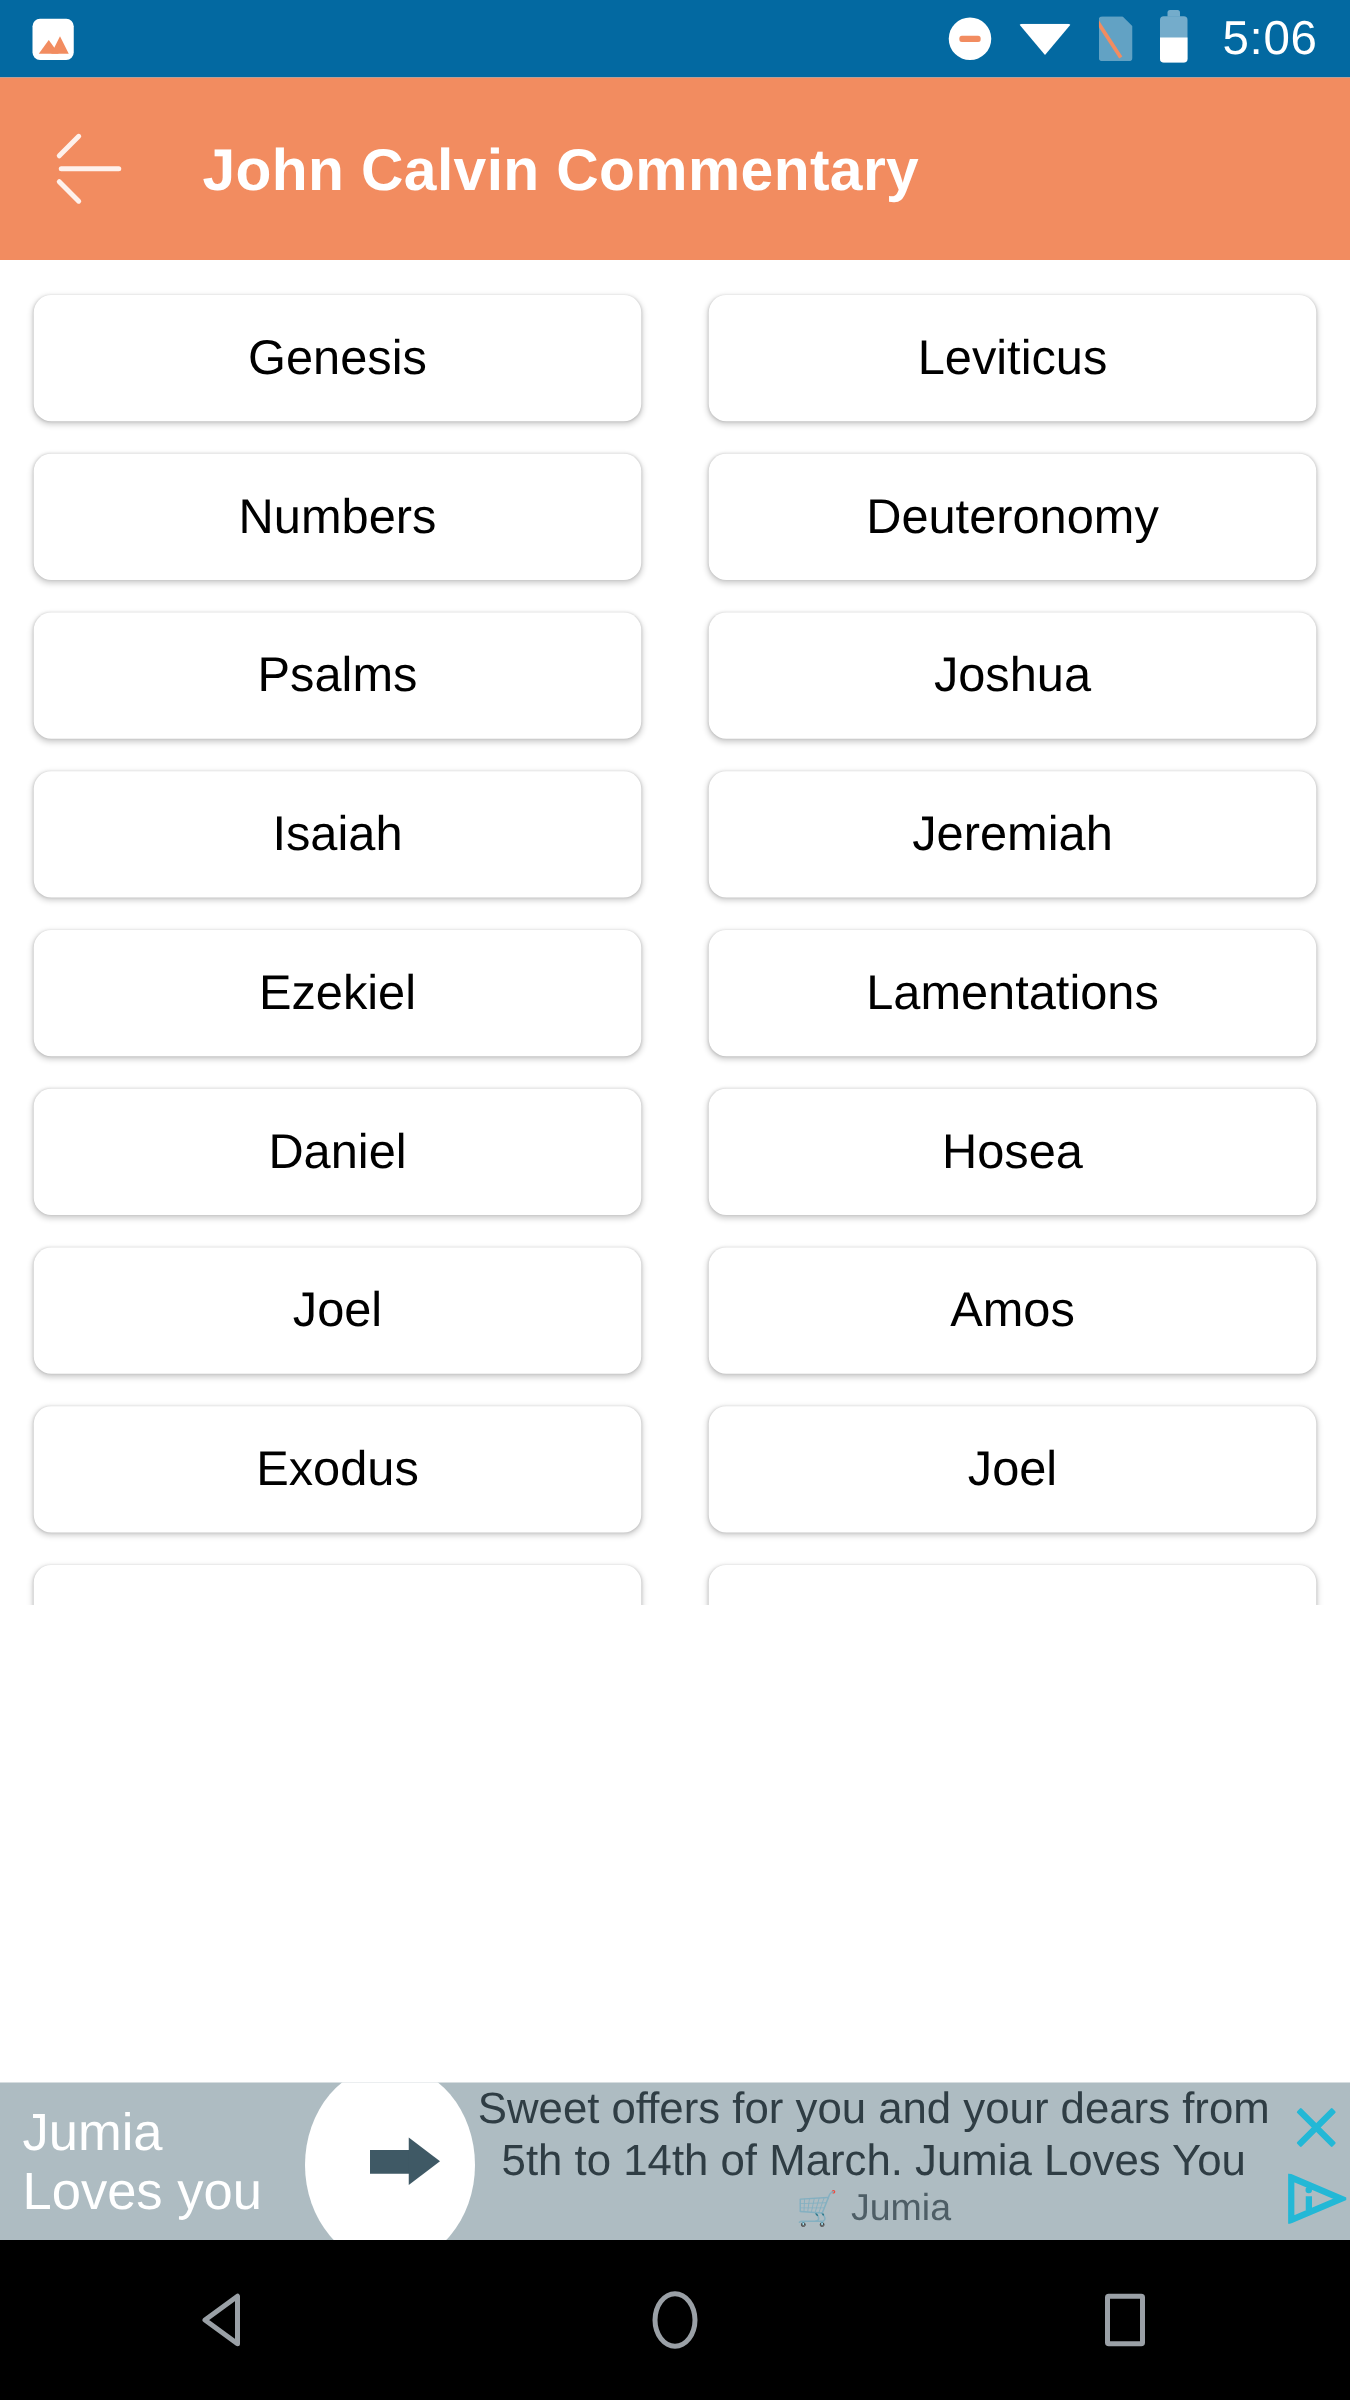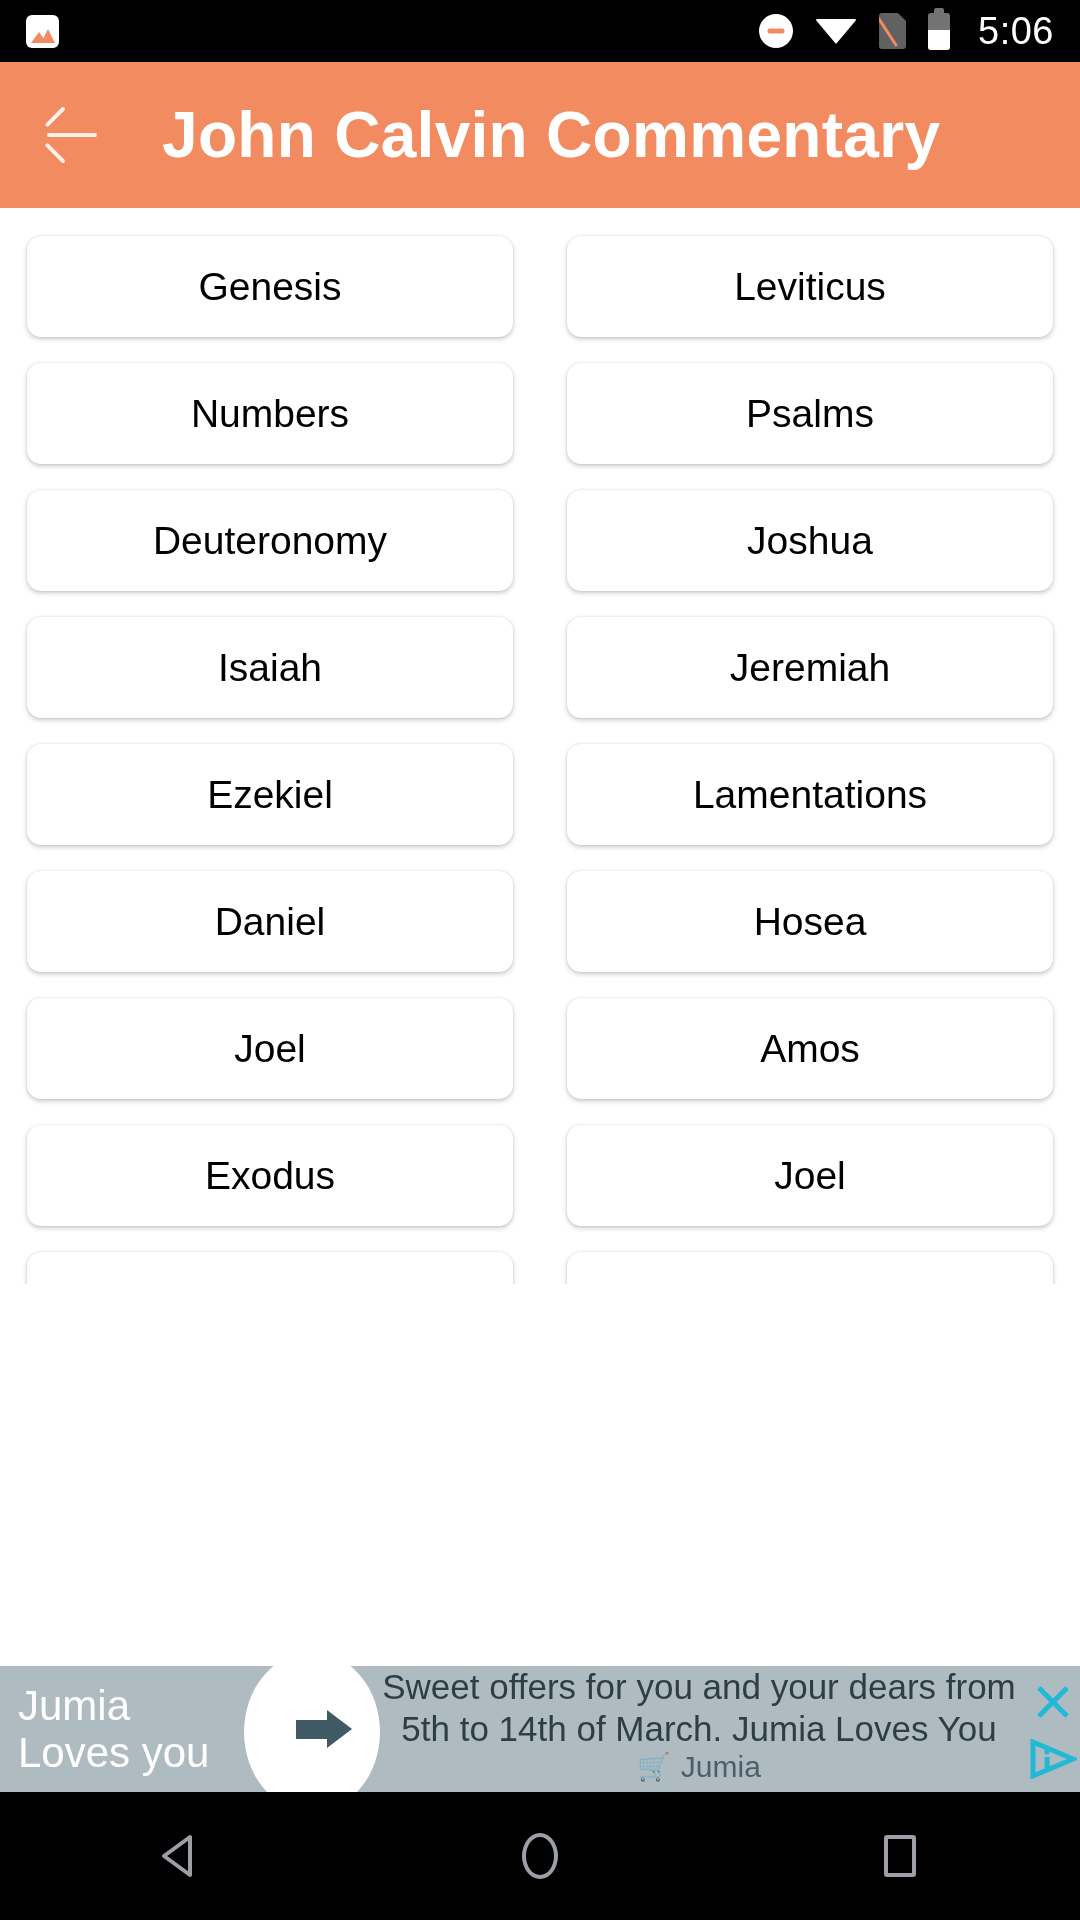--- a/index.html
+++ b/index.html
@@ -13,21 +13,21 @@
     position:relative;
     width:1080px; height:1920px;
     background:#ffffff;
     overflow:hidden;
   }
 
   
   .statusbar {
     position:absolute; top:0; left:0;
     width:1080px; height:62px;
-    background:#000000;
+    background:#0369a1;
     display:flex; align-items:center;
     padding:2px 26px;
   }
   .sb-left { display:flex; align-items:center; gap:14px; }
   .sb-right {
     margin-left:auto;
     display:flex; align-items:center; gap:22px;
   }
   .sb-time {
     color:#ffffff;
@@ -128,21 +128,21 @@
   .back-arrow::before, .back-arrow::after {
     content:""; position:absolute; left:-1px;
     width:26px; height:4px;
     background:rgba(255,255,255,0.88);
     border-radius:2px;
   }
   .back-arrow::before { top:-9px; transform:rotate(-45deg); transform-origin:left center; }
   .back-arrow::after  { top:9px;  transform:rotate(45deg);  transform-origin:left center; }
   .appbar-title {
     color:#ffffff;
-    font-size:64px;
+    font-size:47px;
     font-weight:bold;
     letter-spacing:0.3px;
     margin-left:40px;
     white-space:nowrap;
   }
 
   
   .grid-viewport {
     position:absolute;
     top:208px; left:0;
@@ -319,24 +319,24 @@
         <div class="book-card">
           <span class="book-label">Genesis</span>
         </div>
         <div class="book-card">
           <span class="book-label">Leviticus</span>
         </div>
         <div class="book-card">
           <span class="book-label">Numbers</span>
         </div>
         <div class="book-card">
+          <span class="book-label">Deuteronomy</span>
+        </div>
+        <div class="book-card">
           <span class="book-label">Psalms</span>
-        </div>
-        <div class="book-card">
-          <span class="book-label">Deuteronomy</span>
         </div>
         <div class="book-card">
           <span class="book-label">Joshua</span>
         </div>
         <div class="book-card">
           <span class="book-label">Isaiah</span>
         </div>
         <div class="book-card">
           <span class="book-label">Jeremiah</span>
         </div>

